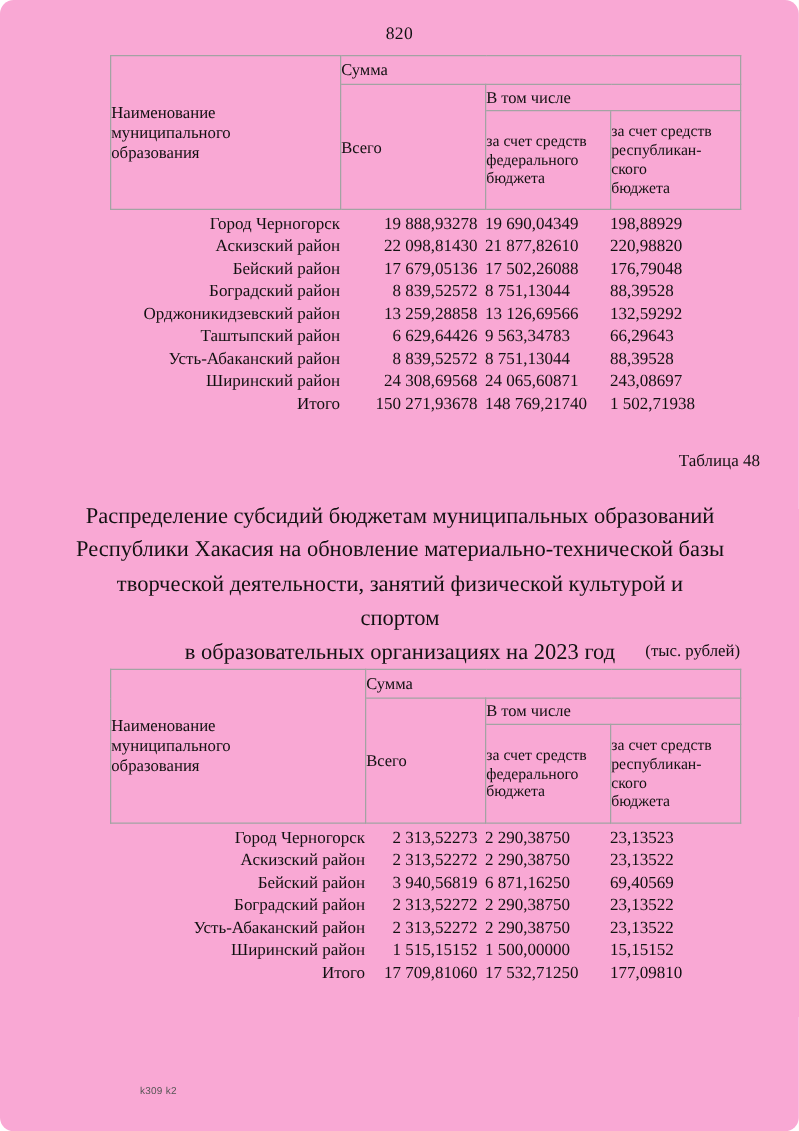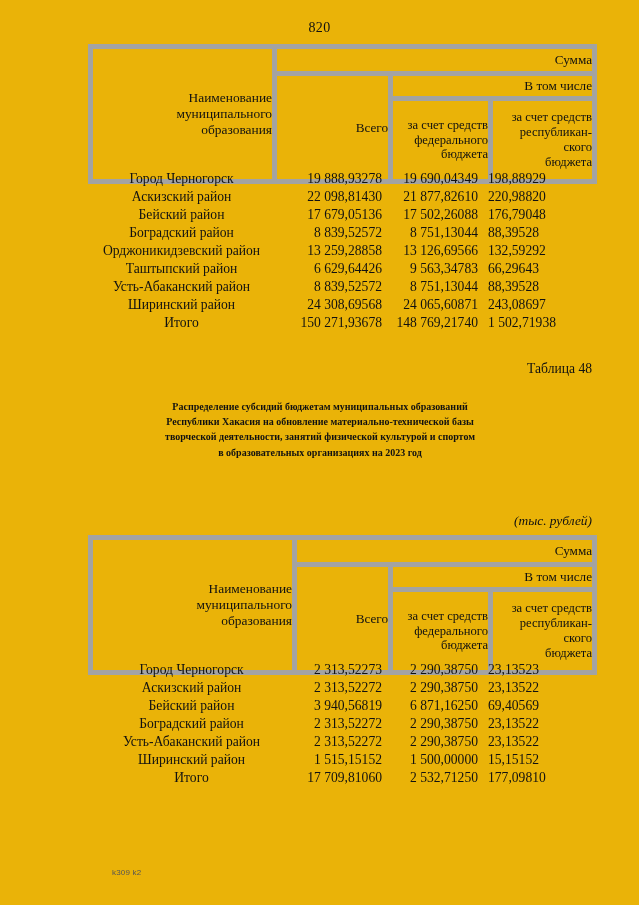--- a/index.html
+++ b/index.html
@@ -13,21 +13,22 @@
     height: 905px;
     position: relative;
     font-family: "Liberation Serif", "DejaVu Serif", serif;
     color: #111111;
     overflow: hidden;
   }
 
   .page {
     position: absolute;
     inset: 0;
-    background: #eab308;
+    background: #f9a8d4;
+    border-radius: 11px;
   }
 
   
   .page-number {
     position: absolute;
     top: 20px;
     left: 0;
     width: 639px;
     text-align: center;
     font-size: 14px;
@@ -40,66 +41,65 @@
     border-collapse: collapse;
     table-layout: fixed;
     font-size: 13.2px;
   }
   .tbl td {
     padding: 0;
     vertical-align: middle;
     line-height: 1.18;
   }
   .hdr-cell {
-    border: 5px solid #a3a3a3;
-    text-align: right;
+    border: 1px solid #a3a3a3;
+    text-align: left;
     padding: 2px 3px;
   }
   .hdr-nameblock {
     font-size: 13.4px;
   }
   .hdr-small {
     font-size: 12.6px;
   }
 
   
   .data-row td {
     border: none;
     padding: 1px 0 1px 0;
     font-size: 13.6px;
     white-space: nowrap;
   }
-  .c-name   { text-align: center;  padding-left: 3px !important; }
+  .c-name   { text-align: right;  padding-left: 3px !important; }
   .c-num    { text-align: right; padding-right: 6px !important; }
-  .c-num2   { text-align: right; padding-right: 10px !important; }
+  .c-num2   { padding-right: 10px !important; }
   .c-num3   { text-align: left; padding-right: 6px !important; }
   .total-row td { font-weight: normal; }
 
   
   .tbl-caption {
     position: absolute;
-    right: 47px;
+    right: 31px;
     font-size: 13.6px;
     text-align: right;
   }
   .doc-title {
     position: absolute;
     left: 60px;
     width: 520px;
     text-align: center;
-    font-weight: bold;
-    font-size: 10px;
+    font-weight: normal;
+    font-size: 18px;
     line-height: 1.52;
   }
   .units-label {
     position: absolute;
     right: 47px;
     font-size: 13.4px;
     text-align: right;
-    font-style: italic;
   }
 
   .footer-code {
     position: absolute;
     left: 88px;
     bottom: 28px;
     font-family: "Liberation Sans", "DejaVu Sans", sans-serif;
     font-size: 8px;
     color: #555555;
     letter-spacing: .2px;
@@ -304,21 +304,21 @@
         </tr>
         <tr class="data-row">
           <td class="c-name">Ширинский район</td>
           <td class="c-num">1 515,15152</td>
           <td class="c-num2">1 500,00000</td>
           <td class="c-num3">15,15152</td>
         </tr>
         <tr class="data-row total-row">
           <td class="c-name">Итого</td>
           <td class="c-num">17 709,81060</td>
-          <td class="c-num2">2 532,71250</td>
+          <td class="c-num2">17 532,71250</td>
           <td class="c-num3">177,09810</td>
         </tr>
       </tbody>
   </table>
 
   <div class="footer-code">k309 k2</div>
 
 </div>
 
 </body></html>

